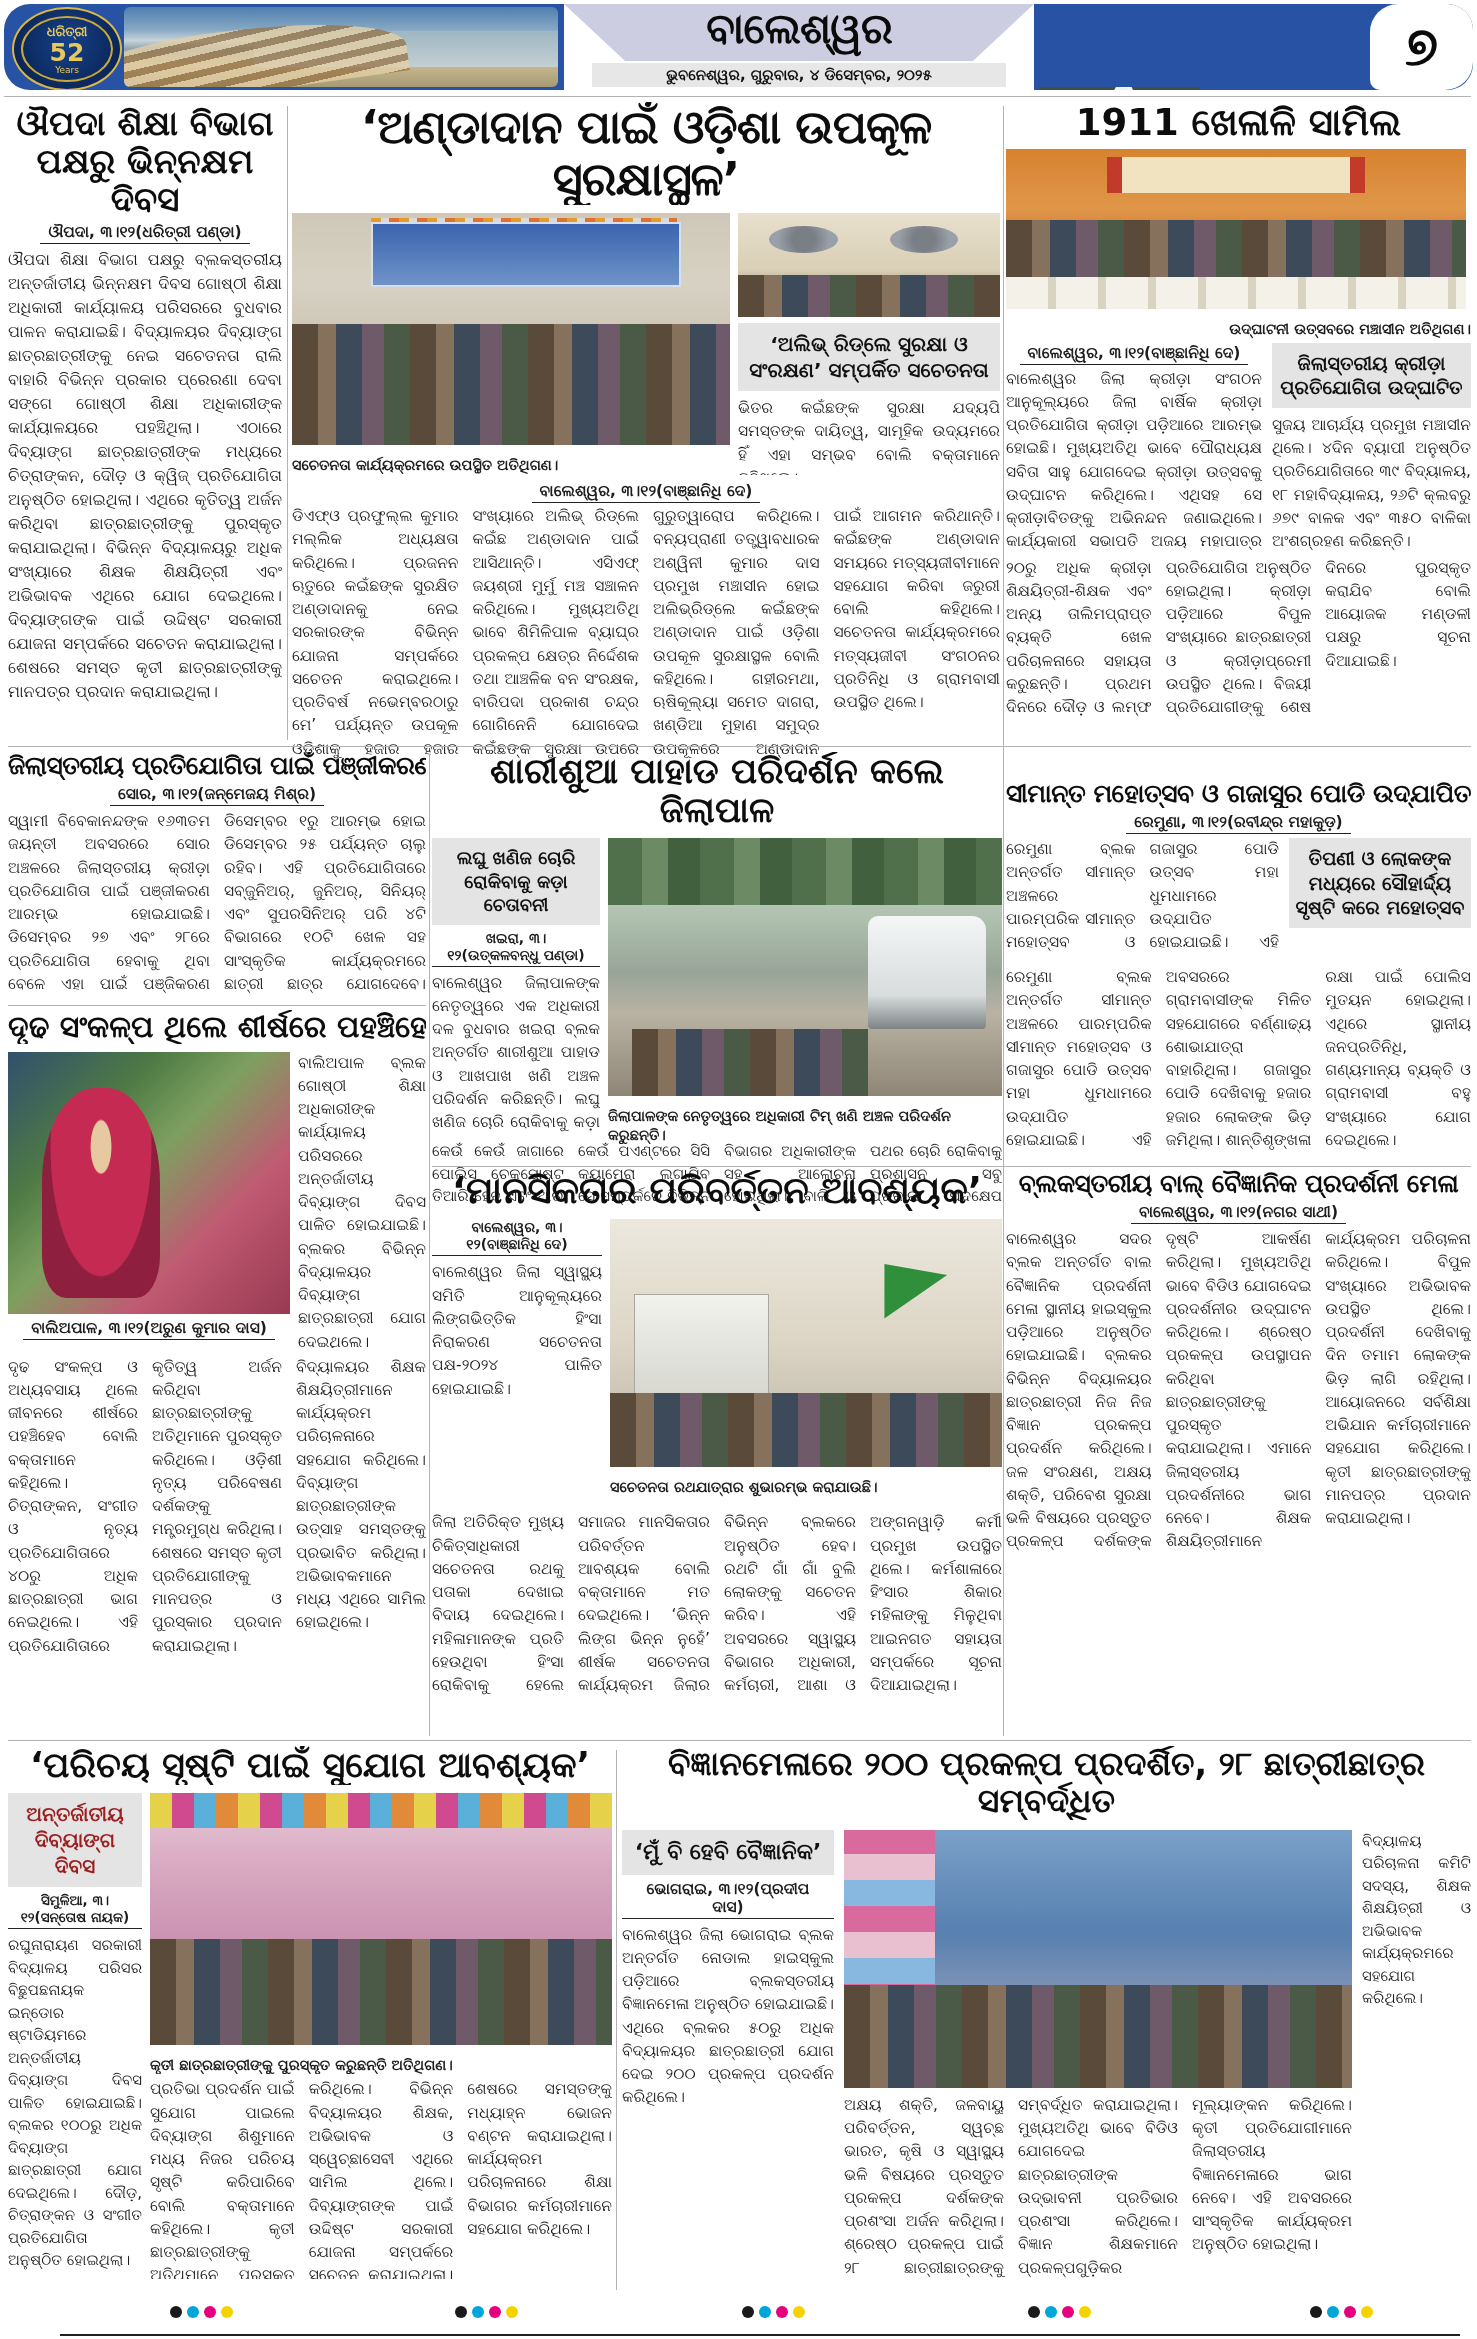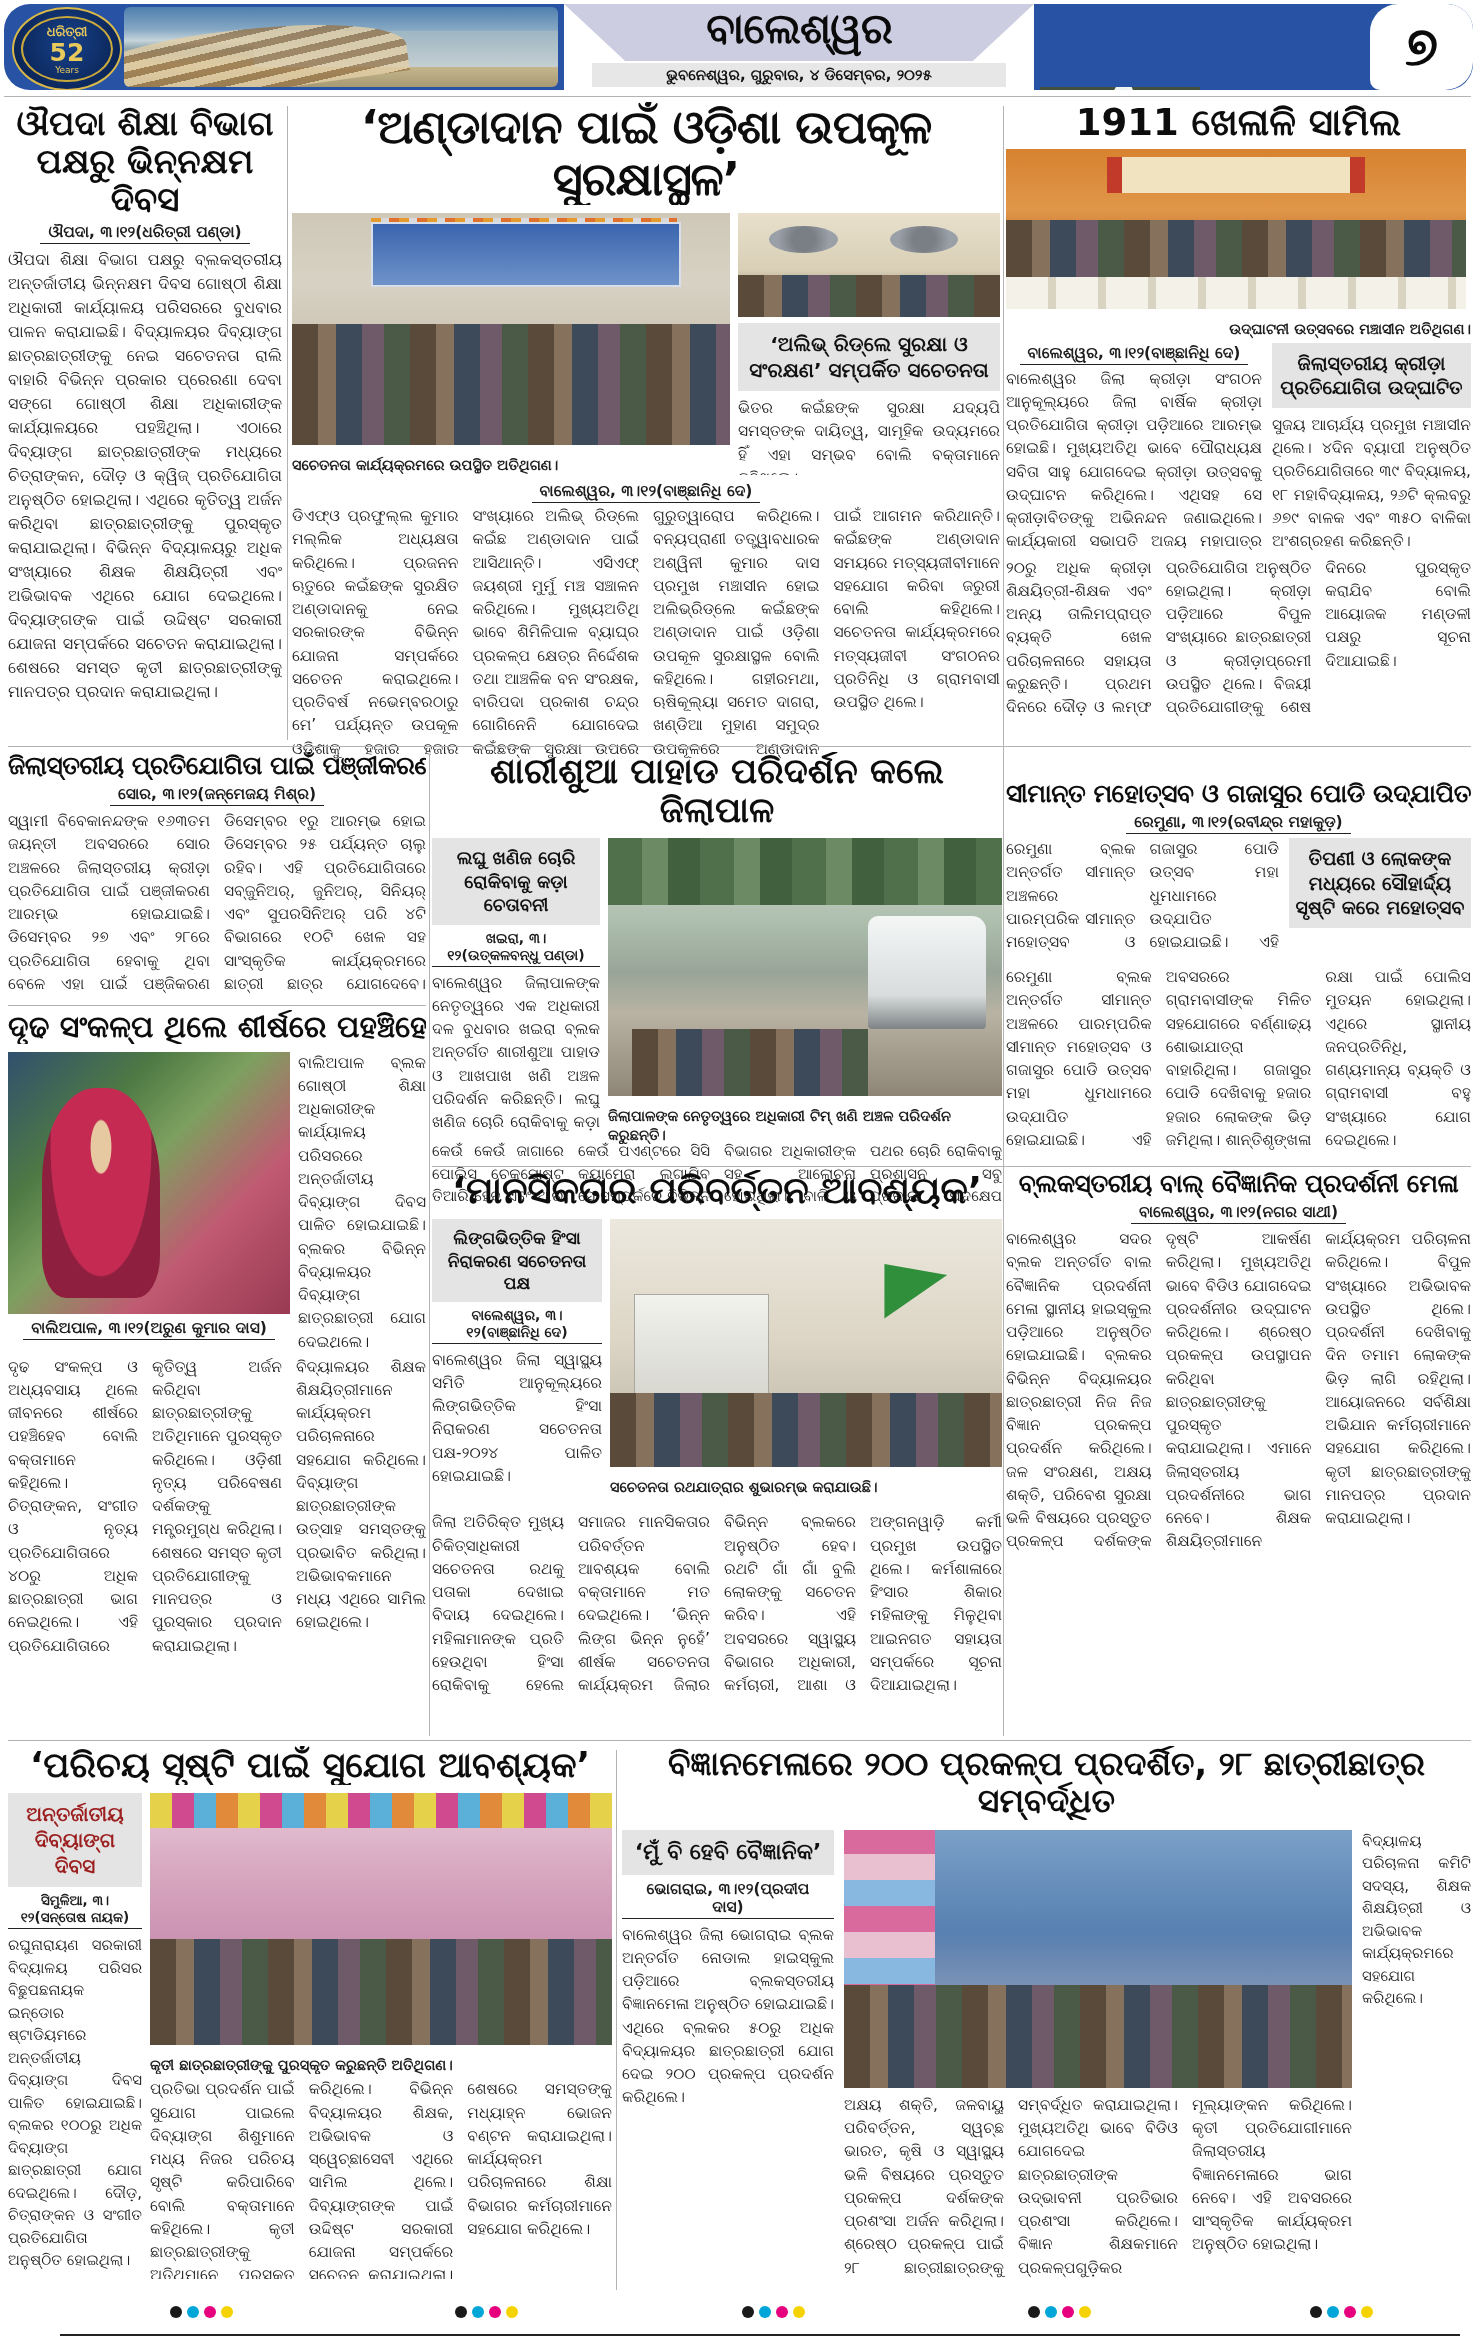--- a/index.html
+++ b/index.html
@@ -205,21 +205,20 @@
       <div class="body-t c2" style="flex:1;">ରେମୁଣା ବ୍ଲକ ଅନ୍ତର୍ଗତ ସୀମାନ୍ତ ଅଞ୍ଚଳରେ ପାରମ୍ପରିକ ସୀମାନ୍ତ ମହୋତ୍ସବ ଓ ଗଜାସୁର ପୋଡି ଉତ୍ସବ ମହା ଧୁମଧାମରେ ଉଦ୍‌ଯାପିତ ହୋଇଯାଇଛି। ଏହି ଅବସରରେ ଗ୍ରାମବାସୀଙ୍କ ମିଳିତ ସହଯୋଗରେ ବର୍ଣ୍ଣାଢ୍ୟ ଶୋଭାଯାତ୍ରା ବାହାରିଥିଲା। ଗଜାସୁର ପୋଡି ଦେଖିବାକୁ ହଜାର ହଜାର ଲୋକଙ୍କ ଭିଡ଼ ଜମିଥିଲା। ଶାନ୍ତିଶୃଙ୍ଖଳା ରକ୍ଷା ପାଇଁ ପୋଲିସ ମୁତୟନ ହୋଇଥିଲା। ଏଥିରେ ସ୍ଥାନୀୟ ଜନପ୍ରତିନିଧି, ଗଣ୍ୟମାନ୍ୟ ବ୍ୟକ୍ତି ଓ ଗ୍ରାମବାସୀ ବହୁ ସଂଖ୍ୟାରେ ଯୋଗ ଦେଇଥିଲେ। ପାରମ୍ପରିକ ରୀତିନୀତି ଅନୁଯାୟୀ ପୂଜାର୍ଚ୍ଚନା କରାଯାଇଥିଲା। ସାଂସ୍କୃତିକ କାର୍ଯ୍ୟକ୍ରମ ଦର୍ଶକଙ୍କ ମନ ମୋହିଥିଲା। ଆୟୋଜକ କମିଟି ପକ୍ଷରୁ ସମସ୍ତଙ୍କୁ ଧନ୍ୟବାଦ ଜଣାଯାଇଥିଲା।</div>
       <div class="subbox" style="width:170px;font-size:19px;align-self:flex-start;">ତିପଣୀ ଓ ଲୋକଙ୍କ ମଧ୍ୟରେ ସୌହାର୍ଦ୍ଦ୍ୟ ସୃଷ୍ଟି କରେ ମହୋତ୍ସବ</div>
     </div>
     <div class="body-t c3" style="height:186px;margin-top:8px;">ରେମୁଣା ବ୍ଲକ ଅନ୍ତର୍ଗତ ସୀମାନ୍ତ ଅଞ୍ଚଳରେ ପାରମ୍ପରିକ ସୀମାନ୍ତ ମହୋତ୍ସବ ଓ ଗଜାସୁର ପୋଡି ଉତ୍ସବ ମହା ଧୁମଧାମରେ ଉଦ୍‌ଯାପିତ ହୋଇଯାଇଛି। ଏହି ଅବସରରେ ଗ୍ରାମବାସୀଙ୍କ ମିଳିତ ସହଯୋଗରେ ବର୍ଣ୍ଣାଢ୍ୟ ଶୋଭାଯାତ୍ରା ବାହାରିଥିଲା। ଗଜାସୁର ପୋଡି ଦେଖିବାକୁ ହଜାର ହଜାର ଲୋକଙ୍କ ଭିଡ଼ ଜମିଥିଲା। ଶାନ୍ତିଶୃଙ୍ଖଳା ରକ୍ଷା ପାଇଁ ପୋଲିସ ମୁତୟନ ହୋଇଥିଲା। ଏଥିରେ ସ୍ଥାନୀୟ ଜନପ୍ରତିନିଧି, ଗଣ୍ୟମାନ୍ୟ ବ୍ୟକ୍ତି ଓ ଗ୍ରାମବାସୀ ବହୁ ସଂଖ୍ୟାରେ ଯୋଗ ଦେଇଥିଲେ। ପାରମ୍ପରିକ ରୀତିନୀତି ଅନୁଯାୟୀ ପୂଜାର୍ଚ୍ଚନା କରାଯାଇଥିଲା। ସାଂସ୍କୃତିକ କାର୍ଯ୍ୟକ୍ରମ ଦର୍ଶକଙ୍କ ମନ ମୋହିଥିଲା। ଆୟୋଜକ କମିଟି ପକ୍ଷରୁ ସମସ୍ତଙ୍କୁ ଧନ୍ୟବାଦ ଜଣାଯାଇଥିଲା।</div>
   </div>
 
   <div class="abs" style="left:432px;top:1170px;width:570px;height:566px;">
     <div class="hd h38">‘ମାନସିକତାର ପରିବର୍ତ୍ତନ ଆବଶ୍ୟକ’</div>
     <div style="display:flex;gap:8px;margin-top:8px;height:286px;">
       <div style="width:170px;display:flex;flex-direction:column;gap:5px;">
-        <div class="subbox" style="font-size:17px;">ଲିଙ୍ଗଭିତ୍ତିକ ହିଂସା ନିରାକରଣ ସଚେତନତା ପକ୍ଷ</div>
         <div class="dl-wrap" style="margin:0;"><span class="dl" style="font-size:14px;">ବାଲେଶ୍ୱର, ୩।୧୨(ବାଞ୍ଛାନିଧି ଦେ)</span></div>
         <div class="body-t" style="flex:1;">ବାଲେଶ୍ୱର ଜିଲା ସ୍ୱାସ୍ଥ୍ୟ ସମିତି ଆନୁକୂଲ୍ୟରେ ଲିଙ୍ଗଭିତ୍ତିକ ହିଂସା ନିରାକରଣ ସଚେତନତା ପକ୍ଷ-୨୦୨୪ ପାଳିତ ହୋଇଯାଇଛି।</div>
       </div>
       <div style="flex:1;">
         <div class="ph ph-flag" style="width:100%;height:248px;">
           <div class="van"></div>
           <div class="flag"></div>
           <div class="crowd" style="height:30%;"></div>
         </div>
         <div class="cap">ସଚେତନତା ରଥଯାତ୍ରାର ଶୁଭାରମ୍ଭ କରାଯାଉଛି।</div>

